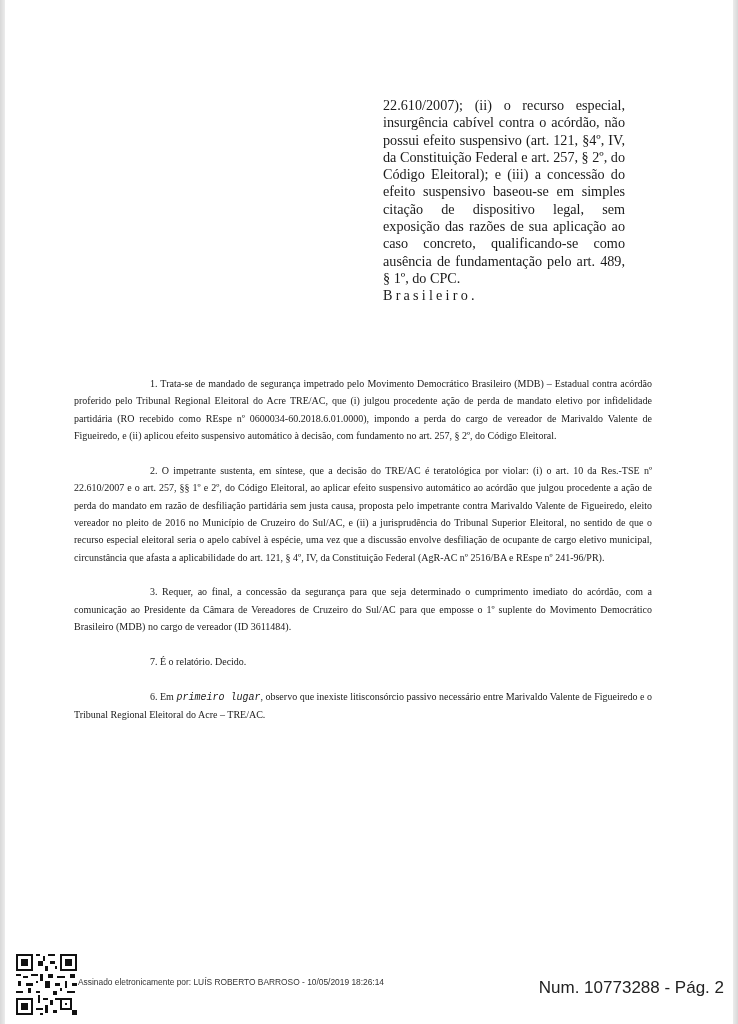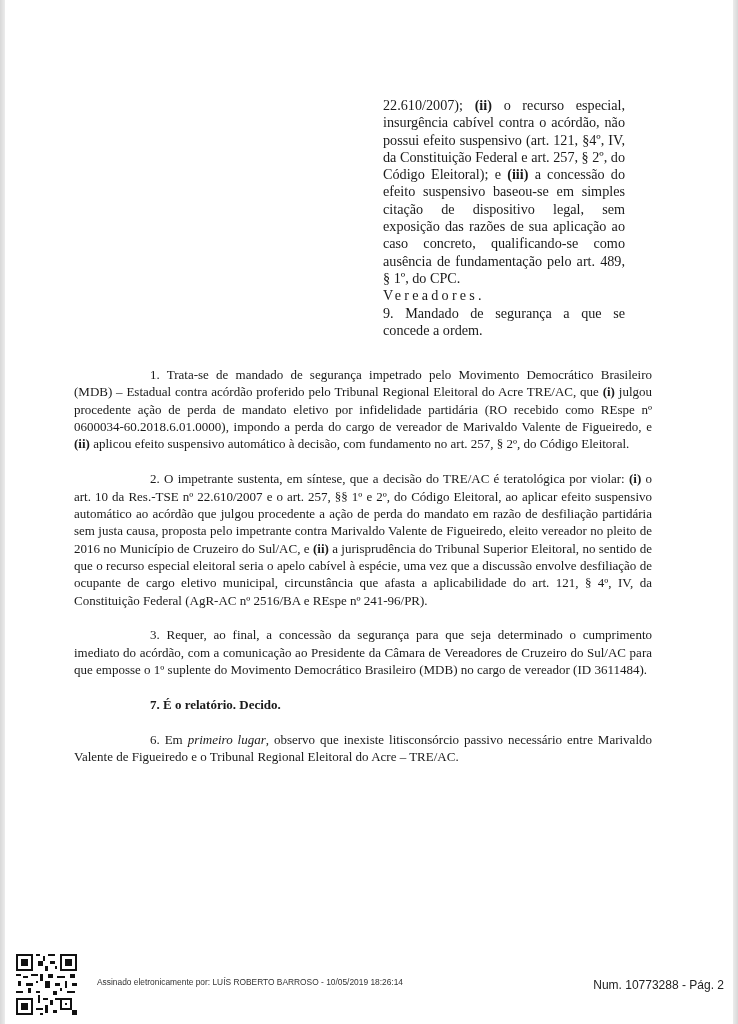--- a/index.html
+++ b/index.html
@@ -19,57 +19,55 @@
     background: linear-gradient(to left, #d8d8d8, #ececec);
   }
   .ementa {
     position: absolute; left: 383px; top: 97px; width: 242px;
     font-size: 14.2px; line-height: 17.3px;
     text-align: justify;
   }
   .ementa p { margin: 0; }
   .spaced { letter-spacing: 3.2px; }
   .body {
-    position: absolute; left: 74px; top: 366px; width: 578px;
-    font-size: 13px; line-height: 17.35px;
+    position: absolute; left: 74px; top: 375px; width: 578px;
+    font-size: 10px; line-height: 17.35px;
     text-align: justify;
   }
   .body p { margin: 0 0 17.5px 0; text-indent: 76px; }
   .body p.head { margin-bottom: 17.5px; margin-top: 12px; }
-  b { font-weight: bold; }
-  i { font-style: italic; }
+  b { font-weight: normal; }
+  i { font-style: italic; font-family: Liberation Mono, monospace; }
 
   .footer {
     position: absolute; left: 0; top: 940px; width: 738px; height: 84px;
     font-family: "Liberation Sans", "DejaVu Sans", sans-serif;
   }
   .qr {
     position: absolute; left: 16px; top: 14px; width: 61px; height: 61px;
   }
   .sig {
     position: absolute; left: 78px; top: 37px;
     font-size: 8.4px; line-height: 11.6px; color: #333;
     white-space: nowrap;
-    margin-left: 19px;
   }
   .pagenum {
     position: absolute; right: 14px; top: 38px;
-    font-size: 12px; color: #222; white-space: nowrap;
+    font-size: 17px; color: #222; white-space: nowrap;
   }
 </style>
 </head>
 <body>
 
 <div class="edge-left"></div>
 <div class="edge-right"></div>
 
 <div class="ementa">
   <p><span>22.610/2007); </span><b>(ii)</b><span> o recurso especial, insurgência cabível contra o acórdão, não possui efeito suspensivo (art. 121, §4º, IV, da Constituição Federal e art. 257, § 2º, do Código Eleitoral); e </span><b>(iii)</b><span> a concessão do efeito suspensivo baseou-se em simples citação de dispositivo legal, sem exposição das razões de sua aplicação ao caso concreto, qualificando-se como ausência de fundamentação pelo art. 489, § 1º, do CPC.</span></p>
-  <p class="spaced">Vereadores.</p>
-  <p>9. Mandado de segurança a que se concede a ordem.</p>
+  <p class="spaced">Brasileiro.</p>
 </div>
 
 <div class="body">
   <p><span>1. Trata-se de mandado de segurança impetrado pelo Movimento Democrático Brasileiro (MDB) – Estadual contra acórdão proferido pelo Tribunal Regional Eleitoral do Acre TRE/AC, que </span><b>(i)</b><span> julgou procedente ação de perda de mandato eletivo por infidelidade partidária (RO recebido como REspe nº 0600034-60.2018.6.01.0000), impondo a perda do cargo de vereador de Marivaldo Valente de Figueiredo, e </span><b>(ii)</b><span> aplicou efeito suspensivo automático à decisão, com fundamento no art. 257, § 2º, do Código Eleitoral.</span></p>
   <p><span>2. O impetrante sustenta, em síntese, que a decisão do TRE/AC é teratológica por violar: </span><b>(i)</b><span> o art. 10 da Res.-TSE nº 22.610/2007 e o art. 257, §§ 1º e 2º, do Código Eleitoral, ao aplicar efeito suspensivo automático ao acórdão que julgou procedente a ação de perda do mandato em razão de desfiliação partidária sem justa causa, proposta pelo impetrante contra Marivaldo Valente de Figueiredo, eleito vereador no pleito de 2016 no Município de Cruzeiro do Sul/AC, e </span><b>(ii)</b><span> a jurisprudência do Tribunal Superior Eleitoral, no sentido de que o recurso especial eleitoral seria o apelo cabível à espécie, uma vez que a discussão envolve desfiliação de ocupante de cargo eletivo municipal, circunstância que afasta a aplicabilidade do art. 121, § 4º, IV, da Constituição Federal (AgR-AC nº 2516/BA e REspe nº 241-96/PR).</span></p>
   <p>3. Requer, ao final, a concessão da segurança para que seja determinado o cumprimento imediato do acórdão, com a comunicação ao Presidente da Câmara de Vereadores de Cruzeiro do Sul/AC para que emposse o 1º suplente do Movimento Democrático Brasileiro (MDB) no cargo de vereador (ID 3611484).</p>
   <p class="head"><b>7. É o relatório. Decido.</b></p>
   <p><span>6. Em </span><i>primeiro lugar</i><span>, observo que inexiste litisconsórcio passivo necessário entre Marivaldo Valente de Figueiredo e o Tribunal Regional Eleitoral do Acre – TRE/AC.</span></p>
 </div>
 

